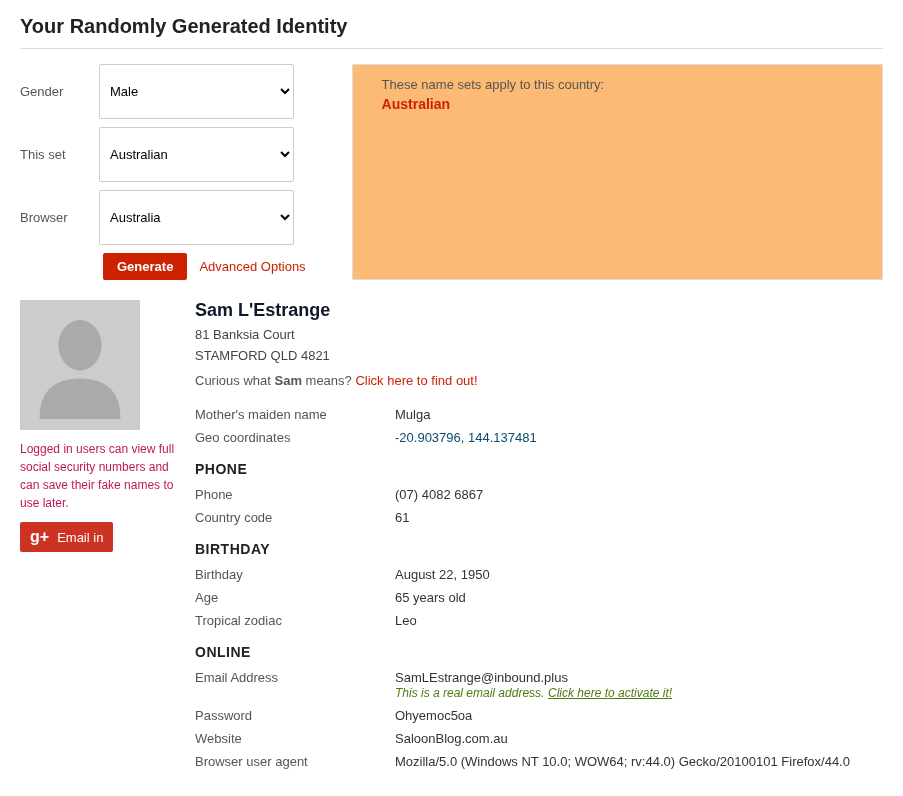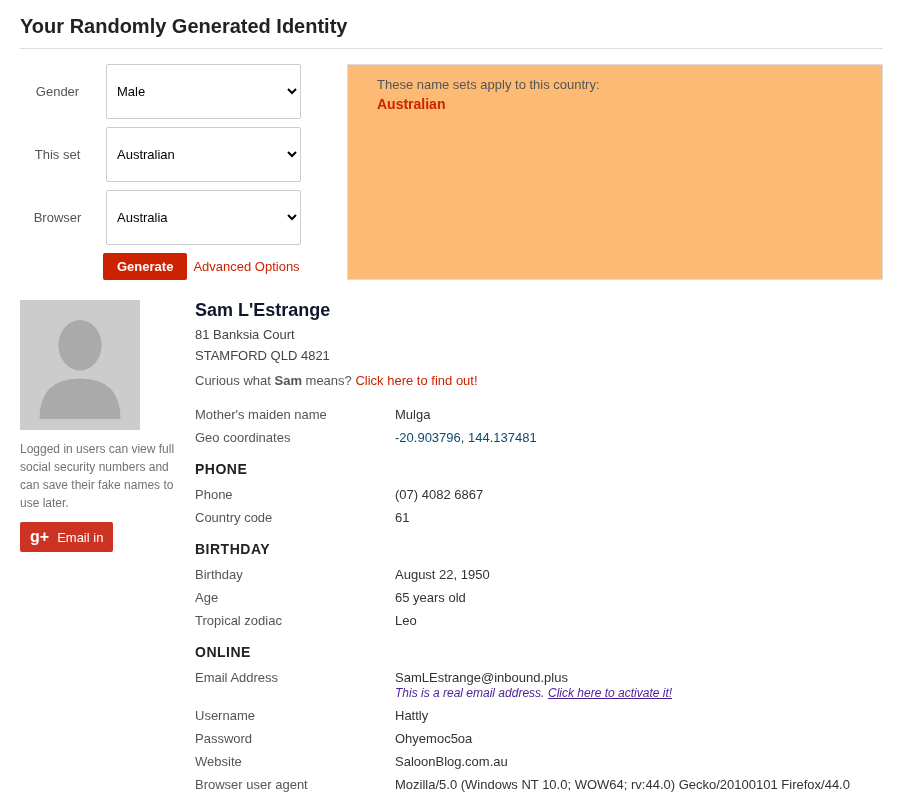--- a/index.html
+++ b/index.html
@@ -3,52 +3,52 @@
   <meta charset="utf-8">
   <style>
     * { box-sizing: border-box; margin: 0; padding: 0; }
     body { font-family: Arial, sans-serif; font-size: 13px; color: #333; background: #fff; }
     .page { max-width: 903px; padding: 15px 20px; }
     h1 { font-size: 20px; font-weight: bold; color: #222; margin-bottom: 15px; padding-bottom: 10px; border-bottom: 1px solid #ddd; }
     
     .top-section { display: flex; gap: 20px; margin-bottom: 20px; }
     .form-area { flex: 0 0 auto; }
     .form-row { display: flex; align-items: center; margin-bottom: 8px; }
-    .form-label { width: 75px; text-align: center; margin-right: 11px; color: #555; font-size: 13px; }
+    .form-label { width: 75px; text-align: left; margin-right: 4px; color: #555; font-size: 13px; }
     select { width: 195px; padding: 18px 6px; border: 1px solid #ccc; border-radius: 2px; font-size: 13px; background: #fff; }
     
-    .generate-row { margin-top: 5px; display: flex; align-items: center; gap: 6px; margin-left: 83px; }
+    .generate-row { margin-top: 5px; display: flex; align-items: center; gap: 12px; margin-left: 83px; }
     .generate-btn { background: #cc2200; color: #fff; border: none; padding: 6px 14px; font-size: 13px; font-weight: bold; cursor: pointer; border-radius: 2px; }
     .advanced-link { color: #cc2200; text-decoration: none; font-size: 13px; }
     
     .name-set-info { flex: 1; background: #fdba74; border: 1px solid #ddd; padding: 12px 29px; font-size: 13px; color: #555; min-height: 80px; margin-left: 26px; }
     .name-set-info .name-set-value { color: #cc2200; font-weight: bold; font-size: 14px; display: block; margin-top: 4px; }
     
     .main-content { display: flex; gap: 20px; }
     .sidebar { flex: 0 0 155px; }
     .avatar { width: 120px; height: 130px; background: #ccc; display: flex; align-items: center; justify-content: center; margin-bottom: 10px; overflow: hidden; }
     .avatar svg { width: 90px; height: 110px; fill: #888; }
-    .sidebar-text { font-size: 12px; color: #737373; line-height: 1.5; margin-bottom: 10px; }
+    .sidebar-text { font-size: 12px; color: #be185d; line-height: 1.5; margin-bottom: 10px; }
     .signin-btn { display: flex; align-items: center; background: #cc3322; color: #fff; border: none; padding: 6px 10px; font-size: 13px; cursor: pointer; border-radius: 2px; gap: 8px; }
     .signin-btn .gplus { font-size: 16px; font-weight: bold; color: #fff; }
     
     .identity-area { flex: 1; }
     .identity-name { font-size: 18px; font-weight: bold; color: #0f172a; margin-bottom: 4px; }
     .identity-addr { color: #444; font-size: 13px; line-height: 1.6; margin-bottom: 6px; }
     .curious-text { font-size: 13px; color: #555; margin-bottom: 15px; }
     .curious-text a { color: #cc2200; text-decoration: none; text-align: right; }
     
     .info-table { width: 100%; border-collapse: collapse; margin-bottom: 10px; }
     .info-table tr td { padding: 4px 0; vertical-align: top; }
     .info-table tr td:first-child { width: 200px; color: #555; font-size: 13px; }
     .info-table tr td:last-child { color: #333; font-size: 13px; }
     
     .section-header { font-size: 14px; font-weight: bold; color: #222; margin: 12px 0 6px 0; letter-spacing: 0.5px; }
     .link-red { color: #0c4a6e; text-decoration: none; }
-    .email-note { color: #4c1d95; font-style: italic; font-size: 12px; margin-top: 24px; }
+    .email-note { color: #4d7c0f; font-style: italic; font-size: 12px; margin-top: 24px; }
   </style>
 </head>
 <body>
 
 <div class="page">
   <h1>Your Randomly Generated Identity</h1>
 
   <div class="top-section">
     <div class="form-area">
       <div class="form-row">
@@ -155,24 +155,20 @@
       <table class="info-table">
         <tbody>
             <tr>
           <td>Email Address</td>
           <td>
             <span>SamLEstrange@inbound.plus</span><br>
             <span class="email-note">This is a real email address.</span> <a href="#" class="activate-link email-note">Click here to activate it!</a>
           </td>
         </tr>
         <tr>
-          <td>Username</td>
-          <td>Hattly</td>
-        </tr>
-        <tr>
           <td>Password</td>
           <td>Ohyemoc5oa</td>
         </tr>
         <tr>
           <td>Website</td>
           <td>SaloonBlog.com.au</td>
         </tr>
         <tr>
           <td>Browser user agent</td>
           <td>Mozilla/5.0 (Windows NT 10.0; WOW64; rv:44.0) Gecko/20100101 Firefox/44.0</td>

